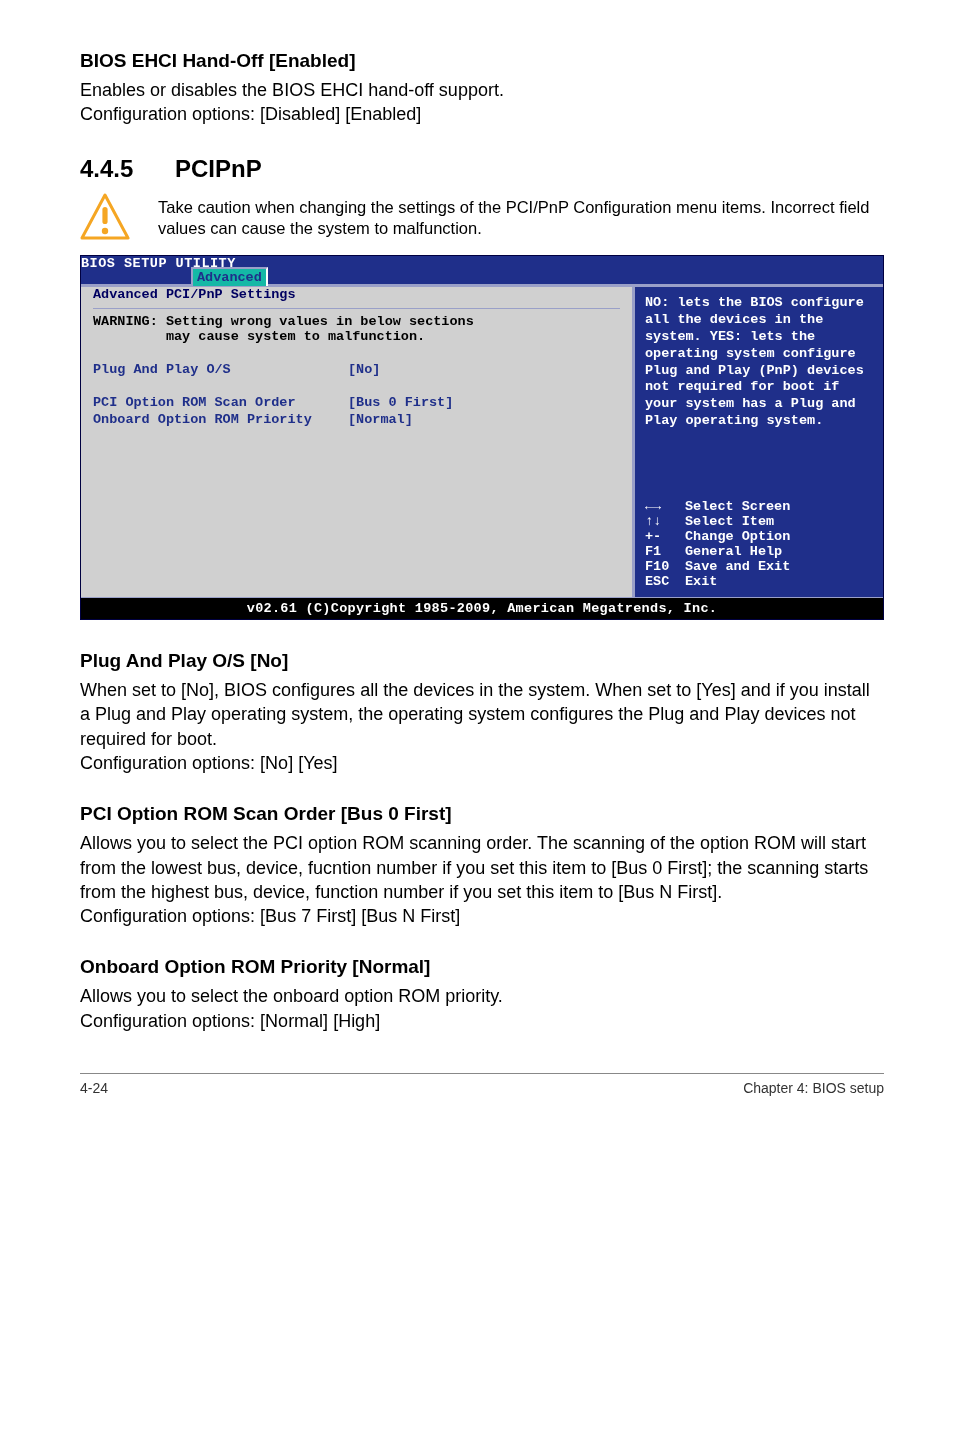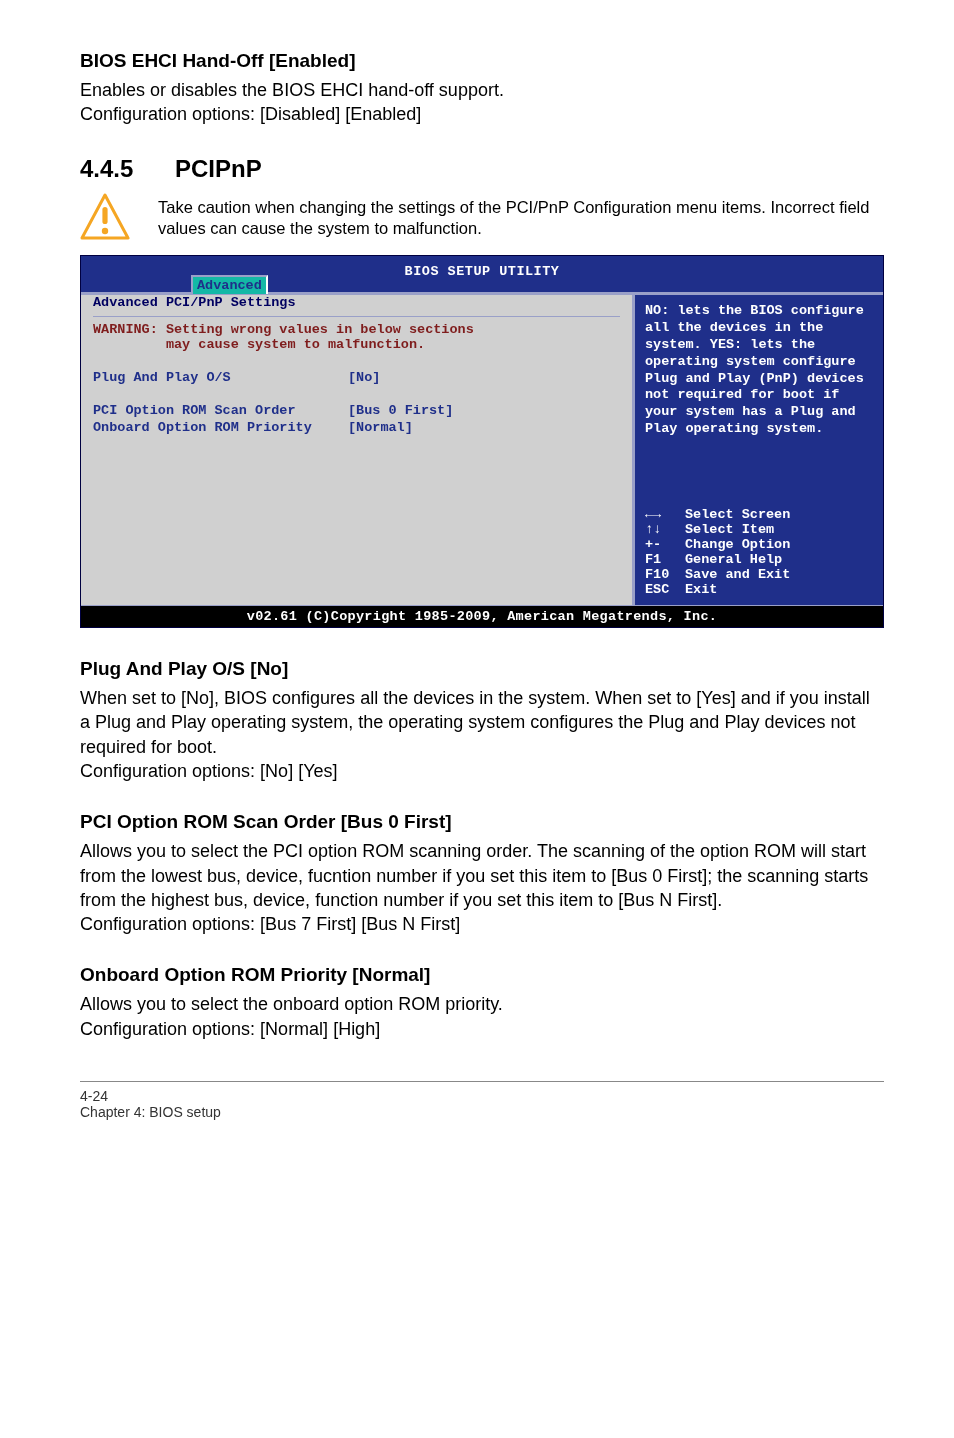--- a/index.html
+++ b/index.html
@@ -56,22 +56,22 @@
   .bios-box {
     border: 1px solid #000040;
     background: #1f2f8a;
     color: #ffffff;
     font-family: "Courier New", monospace;
     font-size: 13.5px;
     font-weight: bold;
     margin: 2px 0 30px 0;
   }
   .bios-title {
-    text-align: center;
-    padding: 8px 0 3px 0;
+    text-align: left;
+    padding: 0 0 3px 0;
     letter-spacing: 0.5px;
   }
   .bios-tabs {
     padding: 0 0 0 110px;
     line-height: 1;
     margin-top: -3px;
   }
   .bios-tab {
     background: #14b8a6;
     color: #1f2f8a;
@@ -90,21 +90,21 @@
     color: #1f2f8a;
     padding: 0 12px 20px 12px;
     min-height: 290px;
     border-right: 1px solid #9aa0c8;
   }
   .bios-left .heading {
     color: #000060;
     margin-bottom: 6px;
   }
   .bios-left .warning {
-    color: #7f1d1d;
+    color: #000000;
     white-space: pre;
     margin: 2px 0 18px 0;
   }
   .bios-left .entry-row {
     display: flex;
     margin: 2px 0;
   }
   .bios-left .entry-label {
     width: 255px;
   }
@@ -147,21 +147,20 @@
   }
   
   .pg-footer {
     border-top: 1px solid #888;
     margin-top: 26px;
     padding-top: 6px;
     display: flex;
     justify-content: space-between;
     font-size: 14px;
     color: #333;
-    flex-direction: column;
   }
 </style>
 </head>
 <body>
 
 <div class="page">
 
   <h3 class="subhead">BIOS EHCI Hand-Off [Enabled]</h3>
   <p class="body">
     <span>Enables or disables the BIOS EHCI hand-off support.</span><br>

